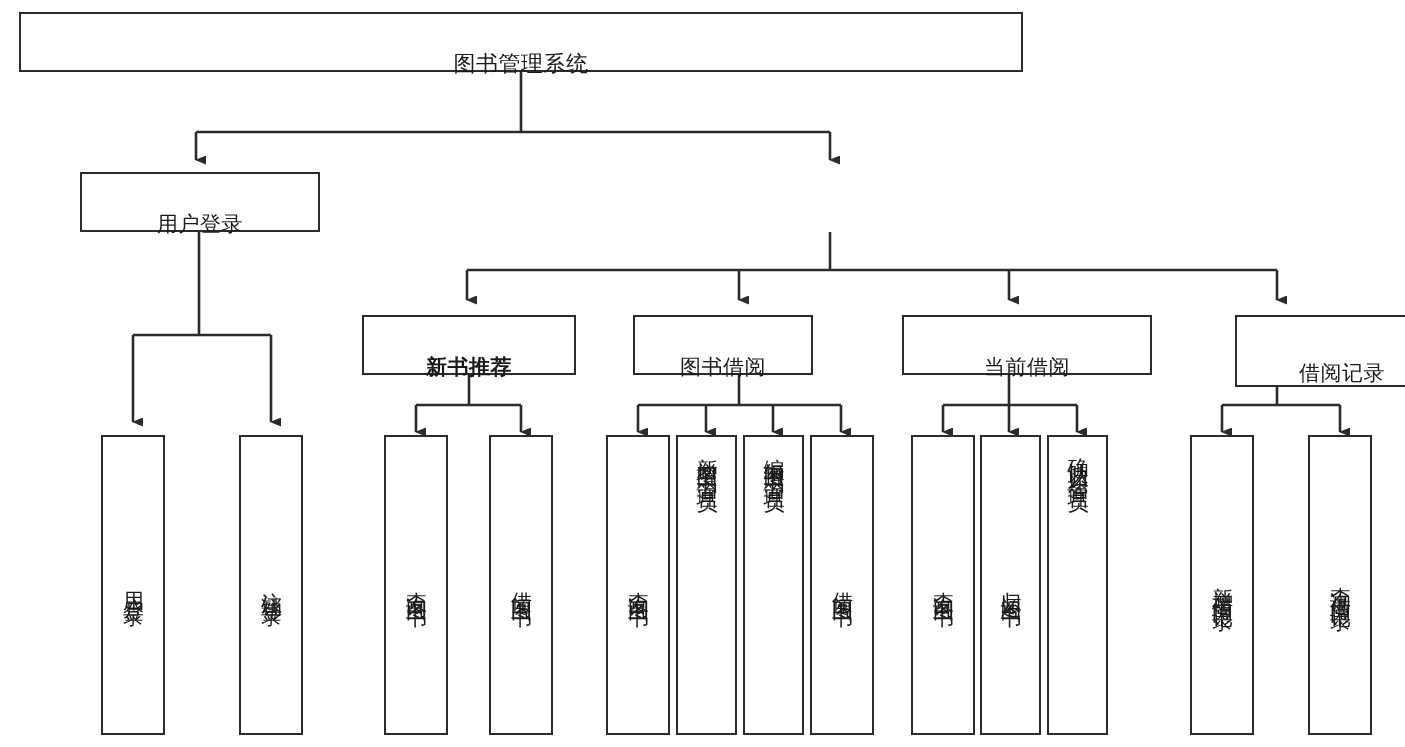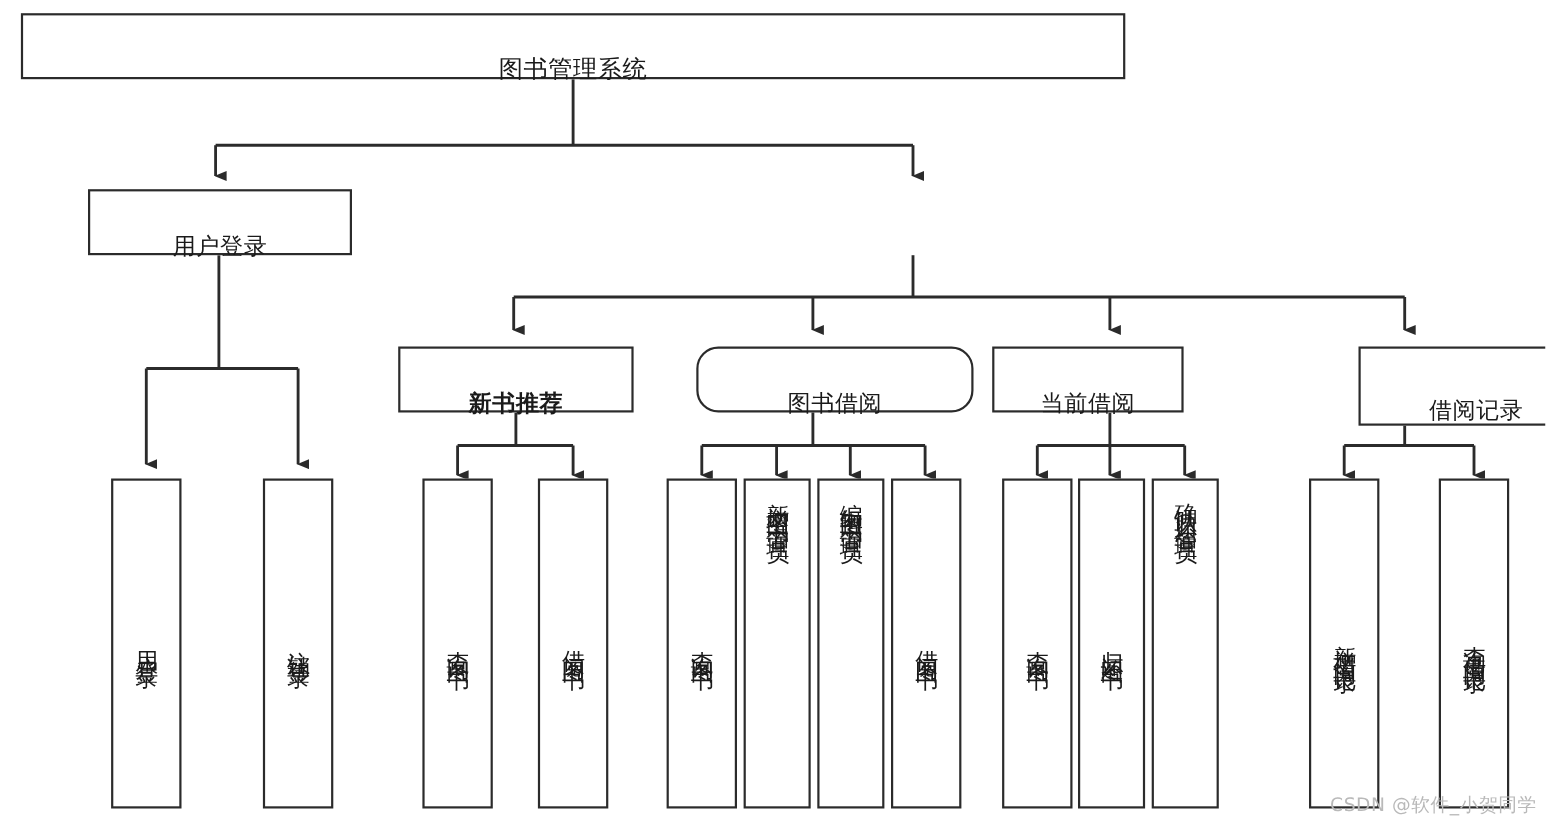--- a/index.html
+++ b/index.html
@@ -142,25 +142,25 @@
 
   <div class="node horiz" style="left:80px; top:172px; width:240px; height:60px;">
     <span class="node-label">用户登录</span>
   </div>
 
 
   <div class="node horiz" style="left:362px; top:315px; width:214px; height:60px;font-weight:bold;">
     <span class="node-label">新书推荐</span>
   </div>
 
-  <div class="node horiz" style="left:633px; top:315px; width:252px; height:60px;border-radius:20px;">
+  <div class="node horiz" style="left:633px; top:315px; width:180px; height:60px;">
     <span class="node-label">图书借阅</span>
   </div>
 
-  <div class="node horiz" style="left:902px; top:315px; width:174px; height:60px;">
+  <div class="node horiz" style="left:902px; top:315px; width:250px; height:60px;">
     <span class="node-label">当前借阅</span>
   </div>
 
   <div class="node horiz" style="left:1235px; top:315px; width:214px; height:72px;">
     <span class="node-label">借阅记录</span>
   </div>
 
   <div class="node vert center-text" style="left:101px; top:435px; width:64px; height:300px;">
     <span class="node-label">用户登录</span>
   </div>
@@ -206,15 +206,14 @@
   </div>
 
   <div class="node vert center-text" style="left:1190px; top:435px; width:64px; height:300px;">
     <span class="node-label">新增借阅记录</span>
   </div>
 
   <div class="node vert center-text" style="left:1308px; top:435px; width:64px; height:300px;">
     <span class="node-label">查询借阅记录</span>
   </div>
 
-  <div id="watermark">CSDN @软件_小贺同学</div>
 
 </div>
 
 </body></html>

